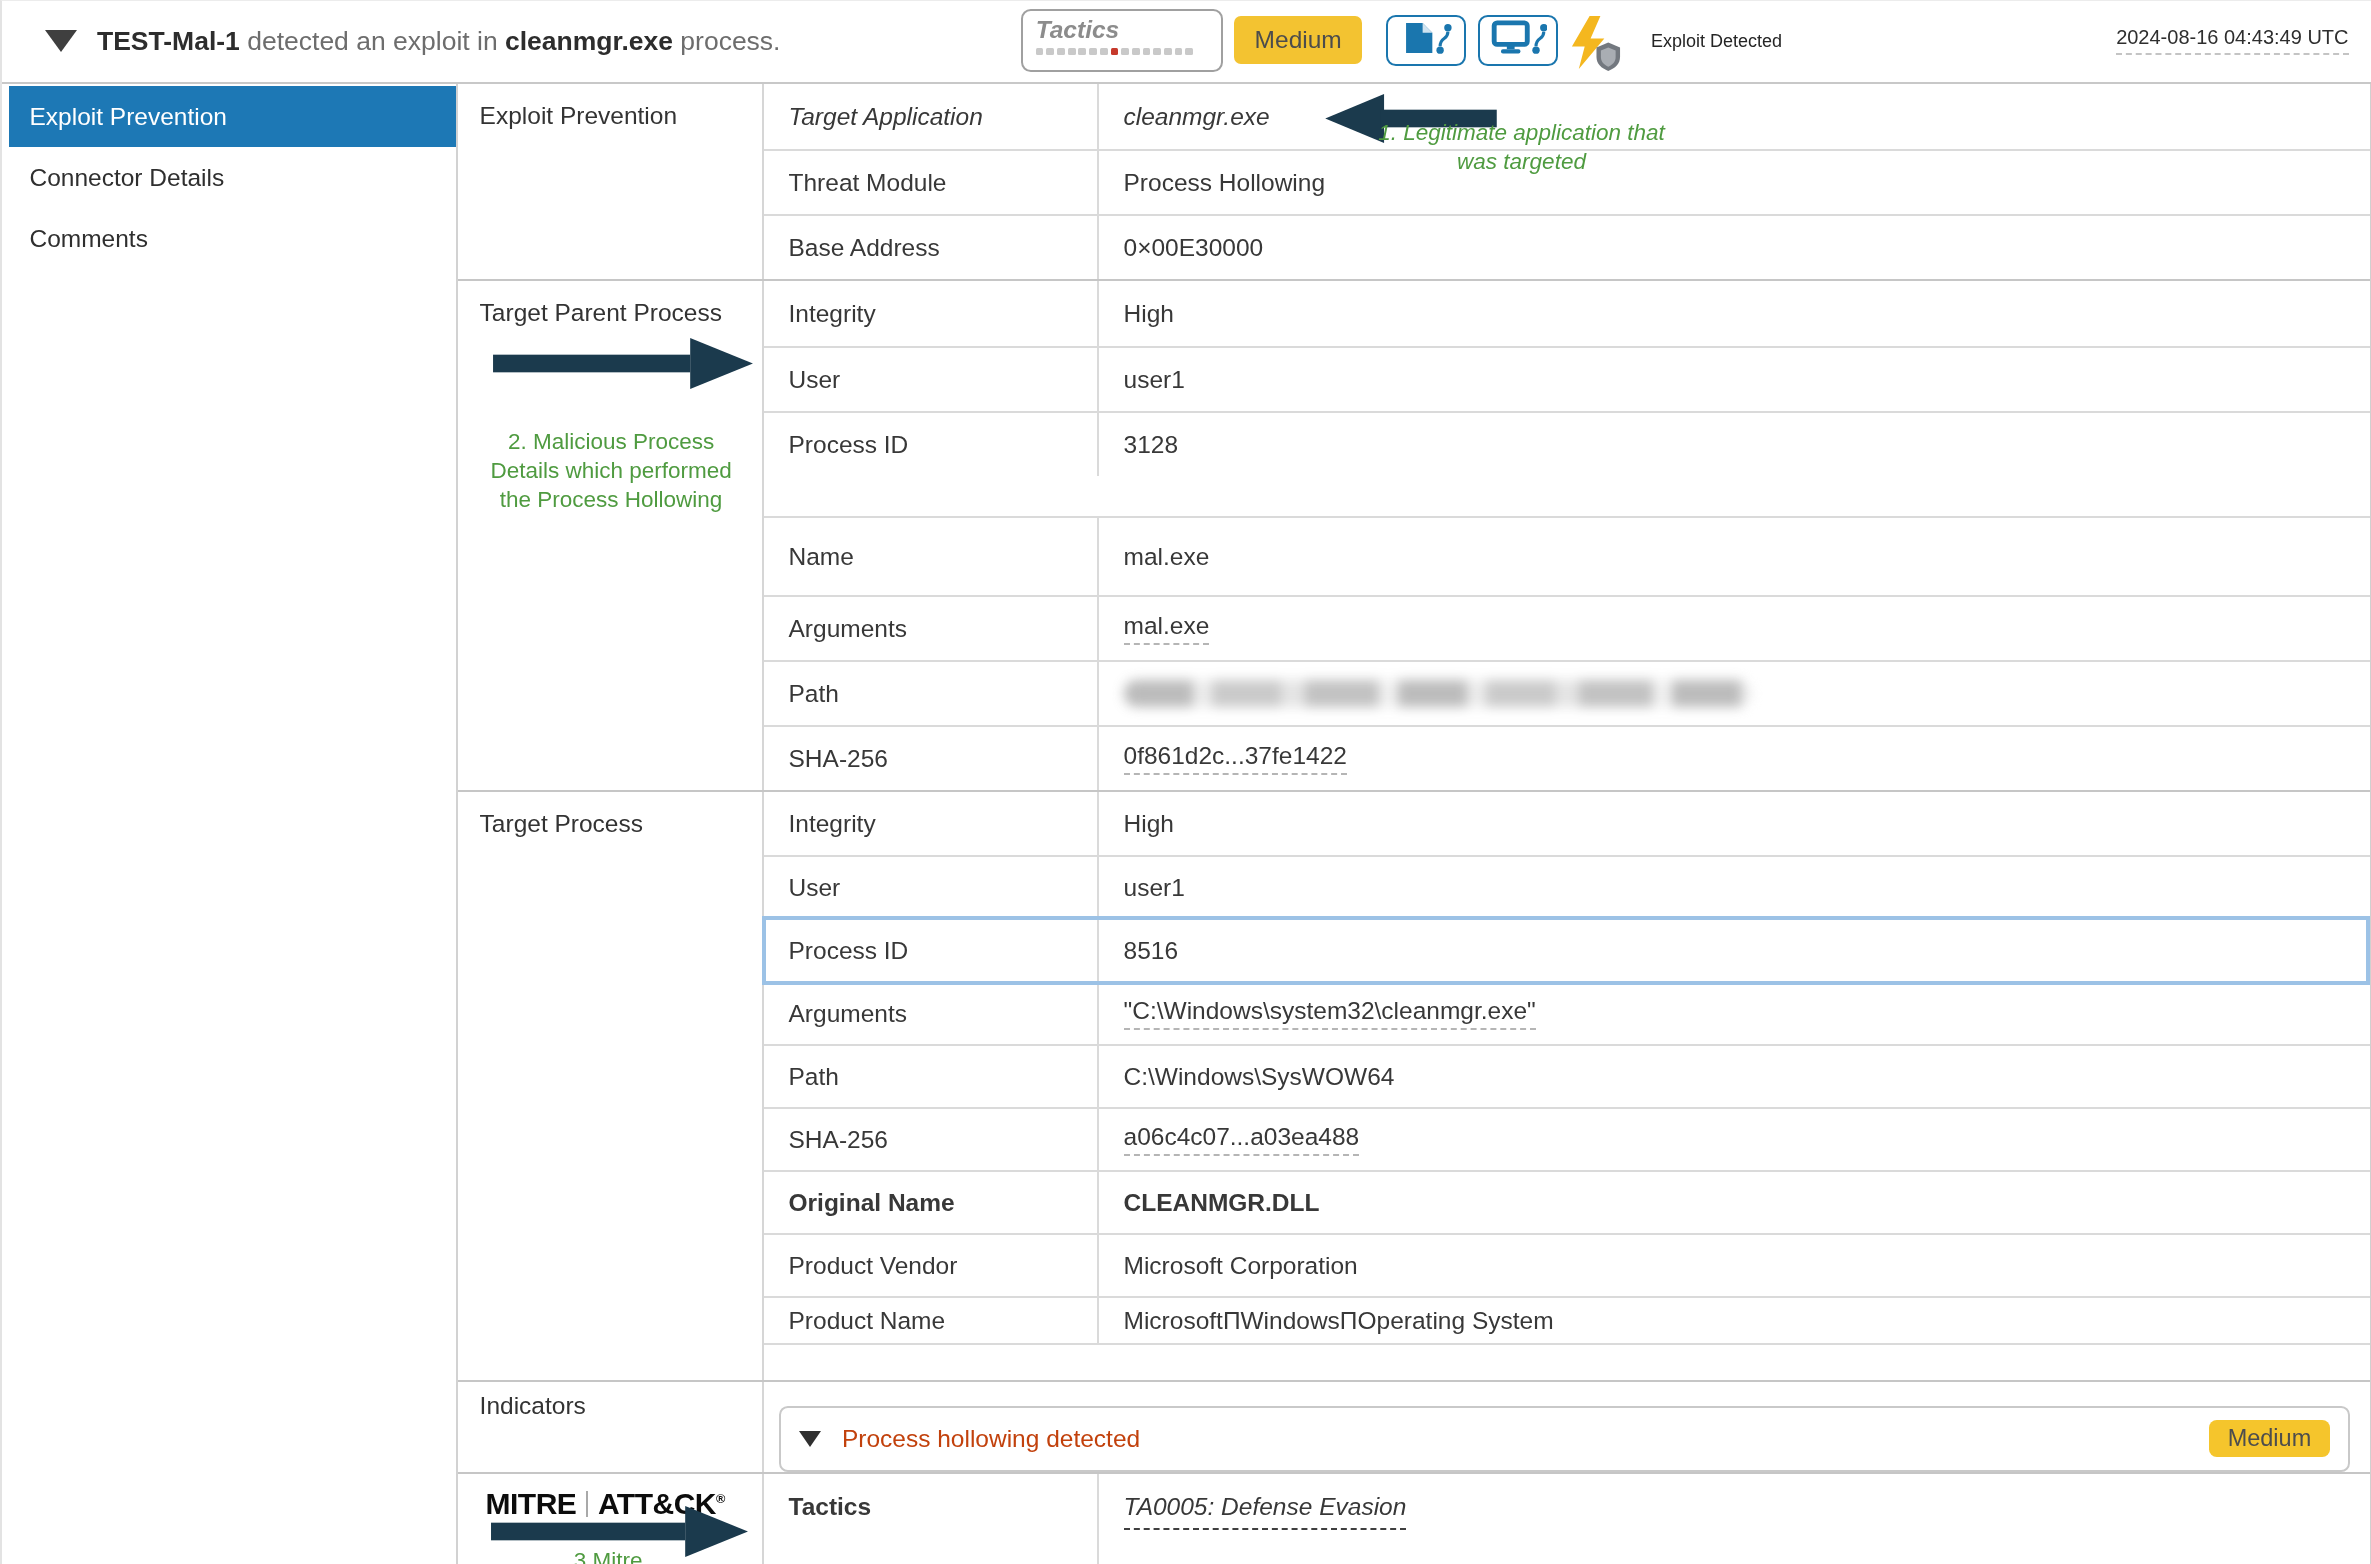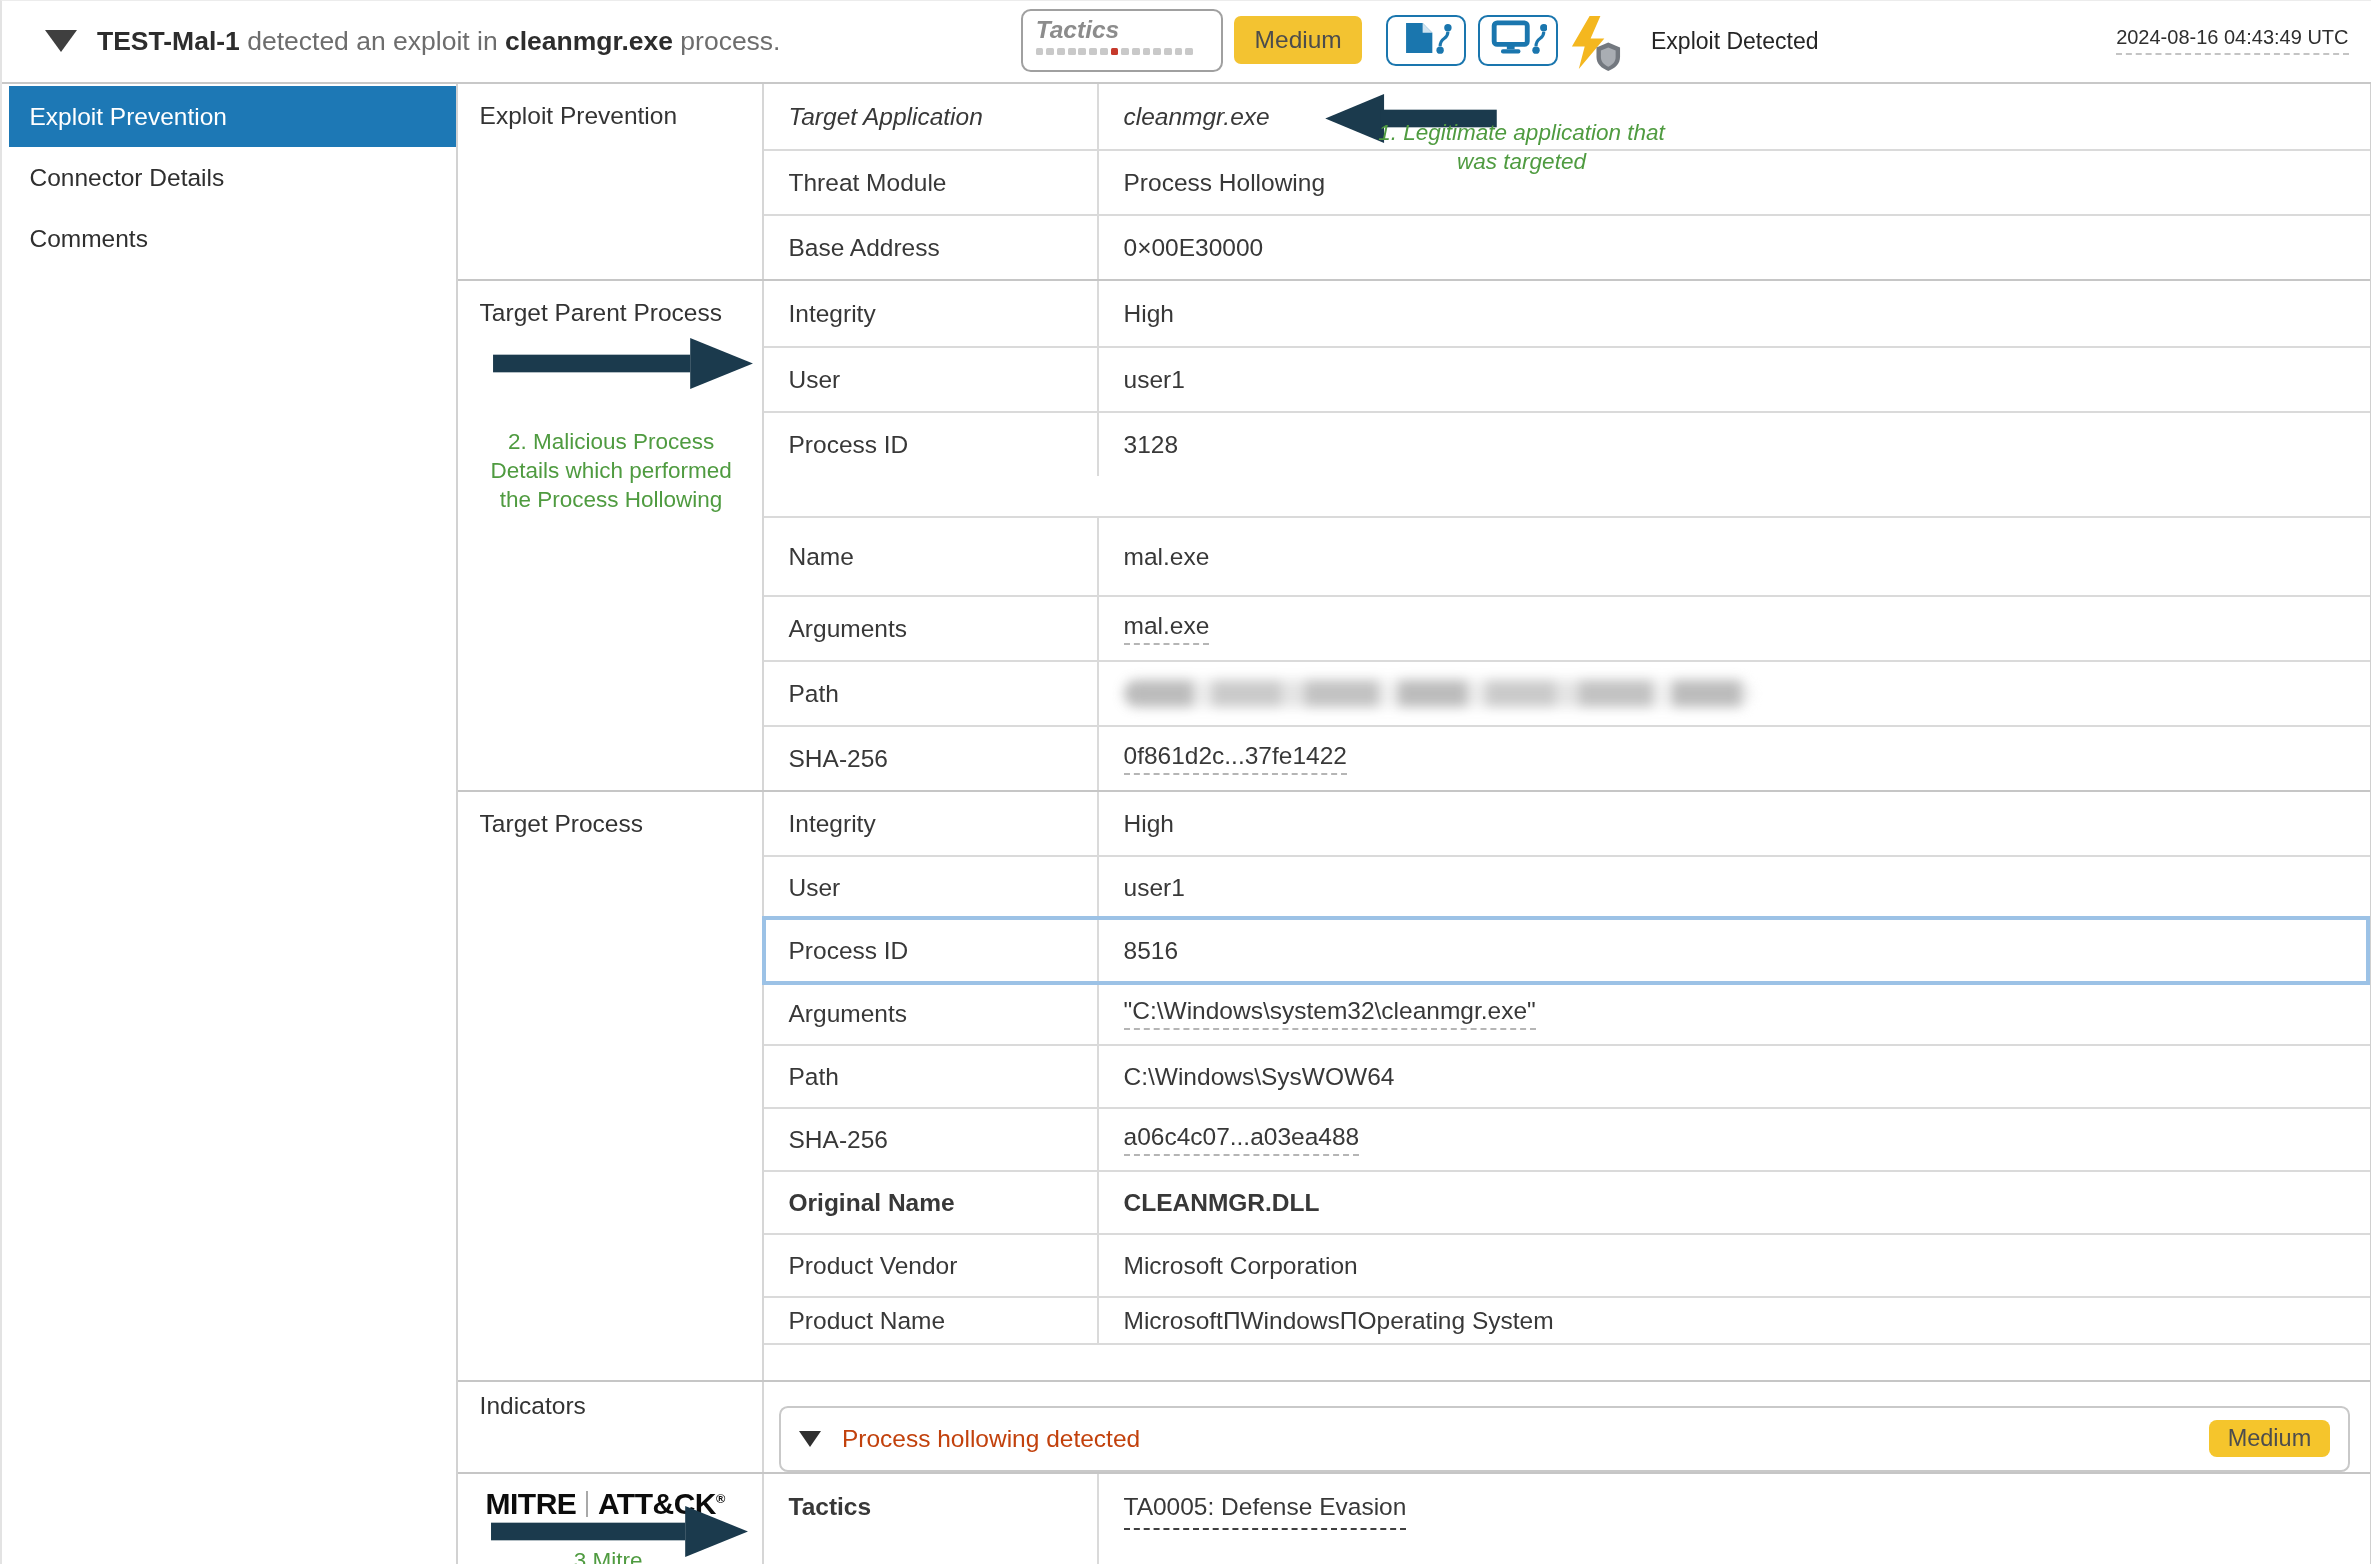--- a/index.html
+++ b/index.html
@@ -17,21 +17,21 @@
       border:2px solid #a0a0a0;border-radius:9.8px;padding:4.9px 12.7px 0 12.7px;cursor:pointer;background:#fff;}
   .chip-label{font-size:24.5px;font-weight:bold;font-style:italic;color:#8c8c8c;}
   .chip-dots{display:flex;gap:2.9px;margin-top:3.9px;}
   .chip-dots i{display:block;width:7.8px;height:7.8px;border-radius:1.5px;background:#c9c9c9;}
   .badge-hdr{position:absolute;left:1232px;top:14.7px;height:48px;line-height:48px;padding:0 20.6px;
       border-radius:6.9px;background:#f3c331;color:#4c4c4c;font-size:24.5px;}
   .icon-btn{position:absolute;top:13.7px;width:80px;height:51px;box-sizing:border-box;border:2.9px solid #1a76ae;
       border-radius:9.8px;display:flex;align-items:center;justify-content:center;background:#fff;cursor:pointer;}
   .btn-file{left:1384px;} .btn-device{left:1476px;}
   .bolt-wrap{position:absolute;left:1566px;top:12.7px;}
-  .hdr-event{position:absolute;left:1649px;top:0;line-height:81px;font-size:23px;color:#252525;}
+  .hdr-event{position:absolute;left:1649px;top:0;line-height:81px;font-size:18px;color:#252525;}
   .hdr-time{position:absolute;right:23.5px;top:24.5px;font-size:20px;color:#2e2e2e;
       border-bottom:2px dashed #c4c4c4;padding-bottom:4.9px;cursor:pointer;}
 
   
   .body-row{display:flex;height:1480px;}
   .sidebar{width:456px;flex:none;border-right:2px solid #d2d2d2;box-sizing:border-box;padding-top:2px;background:#fff;}
   .side-item{height:61px;display:flex;align-items:center;padding-left:20.6px;margin-left:6.9px;
       font-size:24.5px;color:#2f2f2f;cursor:pointer;}
   .side-item.sel{background:#1d78b5;color:#fff;}
 
@@ -45,21 +45,21 @@
   .t-row + .t-row{border-top:2px solid #dadada;}
   .t-label{width:335px;flex:none;border-right:2px solid #dadada;box-sizing:border-box;
       display:flex;align-items:center;padding-left:24.5px;font-size:24.5px;color:#383838;}
   .t-value{flex:1;display:flex;align-items:center;padding-left:24.5px;font-size:24.5px;color:#383838;position:relative;}
   .t-row.top-align .t-label,.t-row.top-align .t-value{align-items:flex-start;padding-top:19.6px;}
   .t-row.spacer .t-label{border-right:none;}
   .t-row.hl{z-index:2;}
   .t-row.hl::after{content:"";position:absolute;left:-2px;right:0;top:-3.9px;bottom:-3.9px;
       border:4.9px solid #9cc2e6;pointer-events:none;}
   .dashed{border-bottom:2px dashed #b5b5b5;padding-bottom:2.9px;cursor:pointer;}
-  .dashed-bold{border-bottom:2.9px dashed #3f3f3f;padding-bottom:6.9px;cursor:pointer;}
+  .dashed-bold{border-bottom:2.9px dashed #3f3f3f;padding-bottom:6.9px;cursor:pointer;font-style:italic;}
   .blurbar{width:627px;height:27.4px;border-radius:12.7px;filter:blur(5.9px);opacity:.8;
       background:repeating-linear-gradient(90deg,#ababab 0 69px,#e8e8e8 69px 88px,#bdbdbd 88px 157px,
       #dedede 157px 181px,#b3b3b3 181px 255px,#eeeeee 255px 274px);}
 
   .green-note{color:#4f9b40;font-size:22.5px;line-height:1.28;white-space:pre-line;text-align:center;pointer-events:none;}
   .ann1-arrow{position:absolute;left:226px;top:9.8px;pointer-events:none;}
   .ann1-text{position:absolute;left:212px;top:35px;width:421px;z-index:3;}
   .sec-arrow{display:block;margin:11.8px 0 0 13.7px;}
   .note2{margin-top:33px;width:263px;}
   .mitre-cell{padding:13.7px 5.9px 0 21.6px !important;}

